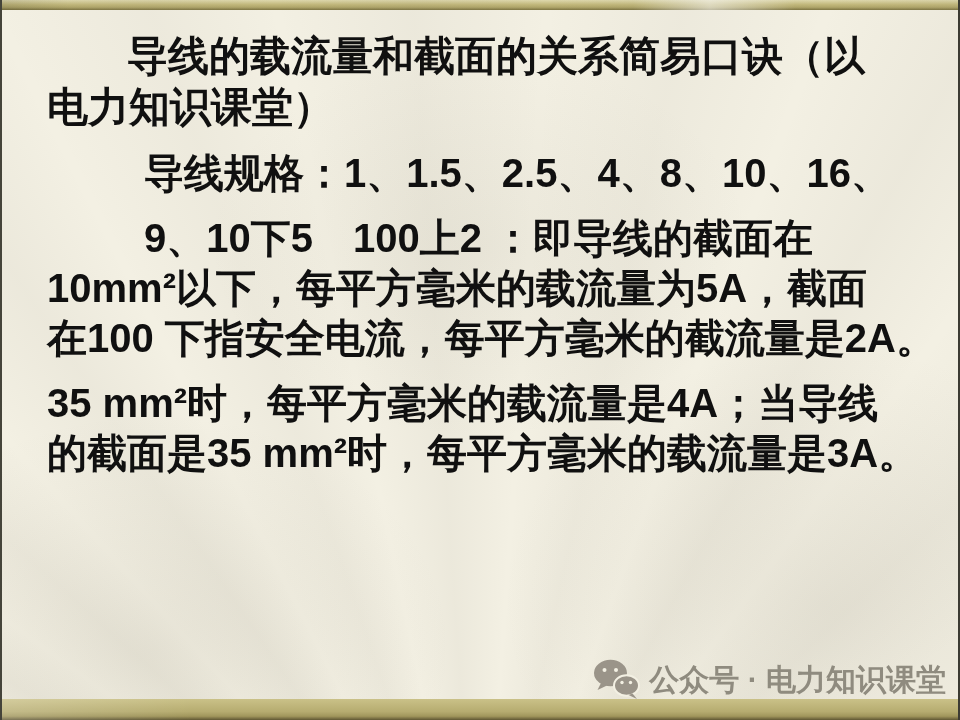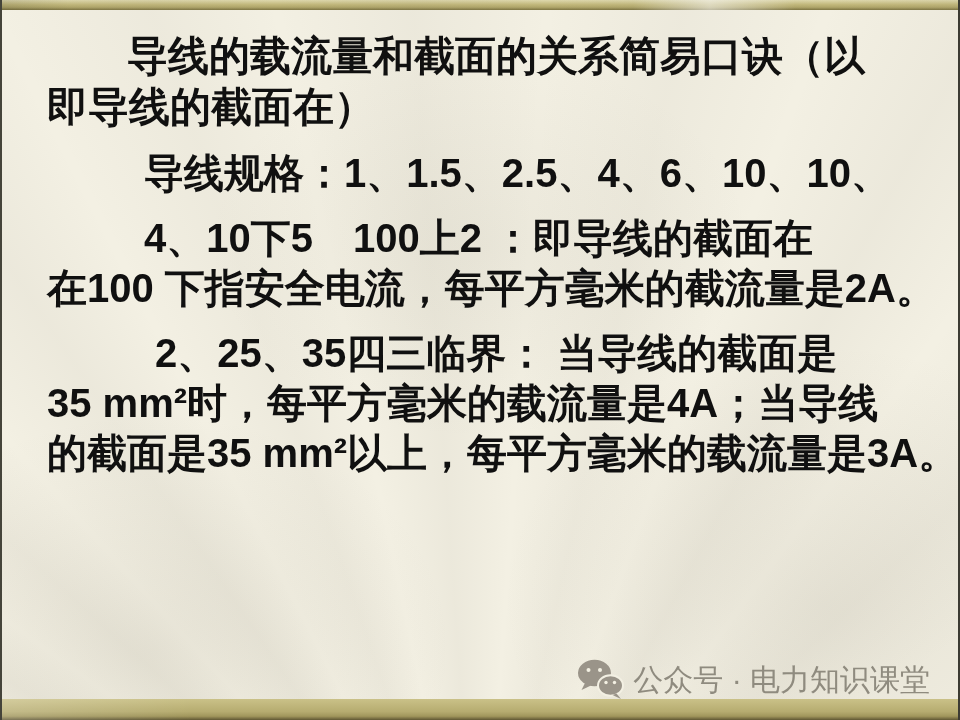--- a/index.html
+++ b/index.html
@@ -76,57 +76,57 @@
   }
   .line {
     white-space: nowrap;
   }
   .ind-80  { padding-left: 80px;  }
   .ind-97  { padding-left: 97px;  }
   .ind-108 { padding-left: 108px; }
   .footer {
     position: absolute;
     top: 659px;
-    right: 28px;
+    right: 12px;
     display: flex;
     align-items: center;
     gap: 9px;
     color: #8f8b7f;
     font-size: 30px;
-    font-weight: 400;
+    font-weight: 700;
     line-height: 40px;
   }
   .wechat-icon { display: block; }
 </style>
 </head>
 <body>
 
 <div class="slide">
   <div class="top-bar"></div>
   <div class="watermark"></div>
 
   <div class="content">
     <div class="para title">
       <div class="line ind-80">导线的载流量和截面的关系简易口诀（以</div>
-      <div class="line">即导线的截面在）</div>
+      <div class="line">电力知识课堂）</div>
     </div>
 
     <div class="para">
-      <div class="line ind-97">导线规格：1、1.5、2.5、4、6、10、10、</div>
+      <div class="line ind-97">导线规格：1、1.5、2.5、4、8、10、16、</div>
     </div>
 
     <div class="para">
-      <div class="line ind-97">4、10下5　100上2 ：即导线的截面在</div>
+      <div class="line ind-97">9、10下5　100上2 ：即导线的截面在</div>
+      <div class="line">10mm²以下，每平方毫米的载流量为5A，截面</div>
       <div class="line">在100 下指安全电流，每平方毫米的截流量是2A。</div>
     </div>
 
     <div class="para">
-      <div class="line ind-108">2、25、35四三临界： 当导线的截面是</div>
       <div class="line">35 mm²时，每平方毫米的载流量是4A；当导线</div>
-      <div class="line">的截面是35 mm²以上，每平方毫米的载流量是3A。</div>
+      <div class="line">的截面是35 mm²时，每平方毫米的载流量是3A。</div>
     </div>
 
   </div>
 
   <div class="footer">
     <svg class="wechat-icon" width="47" height="41" viewBox="0 0 47 41" aria-hidden="true">
 
       <ellipse cx="17.5" cy="14" rx="16.5" ry="13.2" fill="#9a9489"></ellipse>
       <polygon points="8,24 4.5,31 14,26.5" fill="#9a9489"></polygon>
       <circle cx="11.5" cy="11" r="2" fill="#f3f0e3"></circle>

